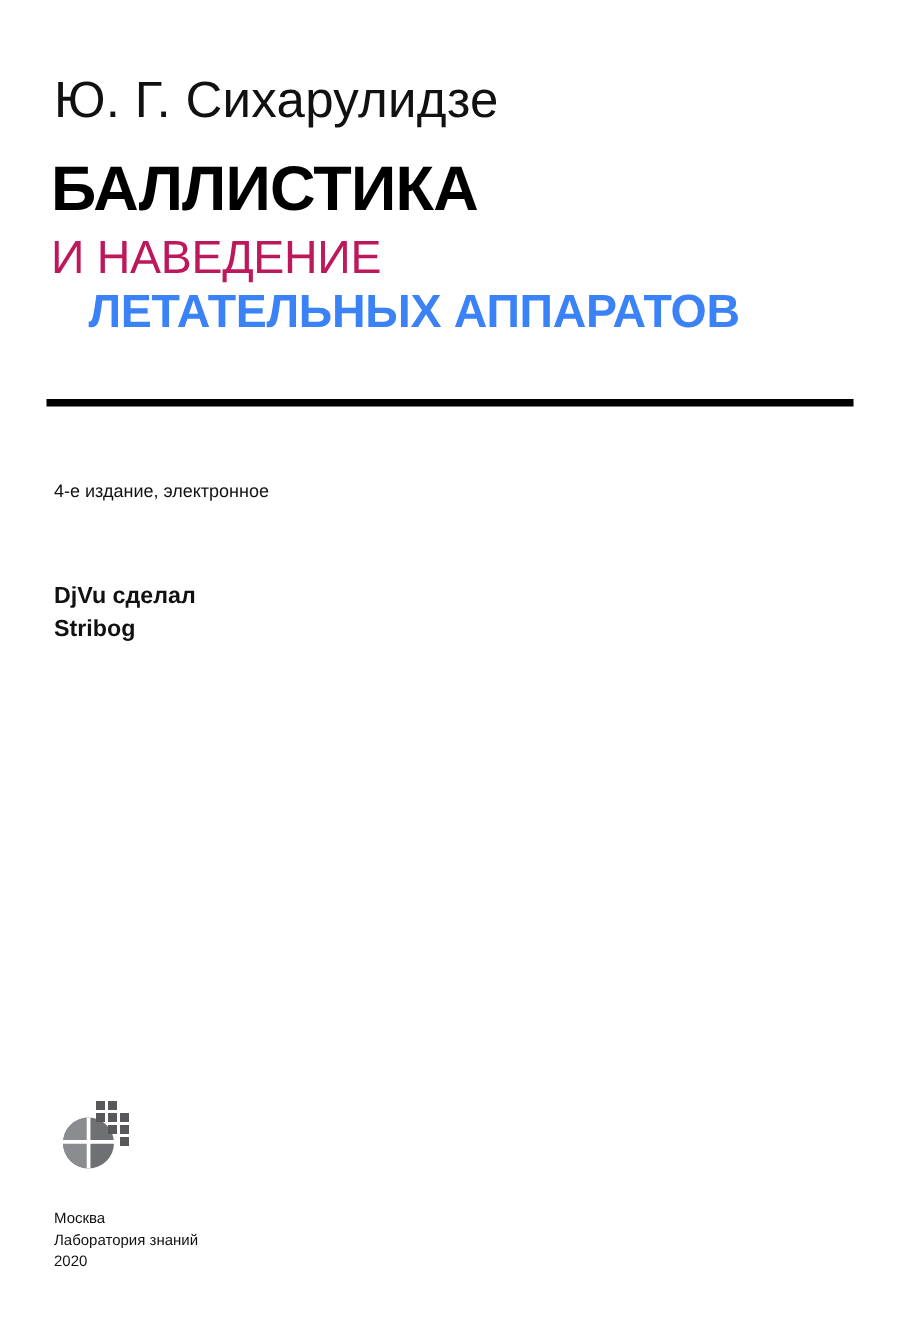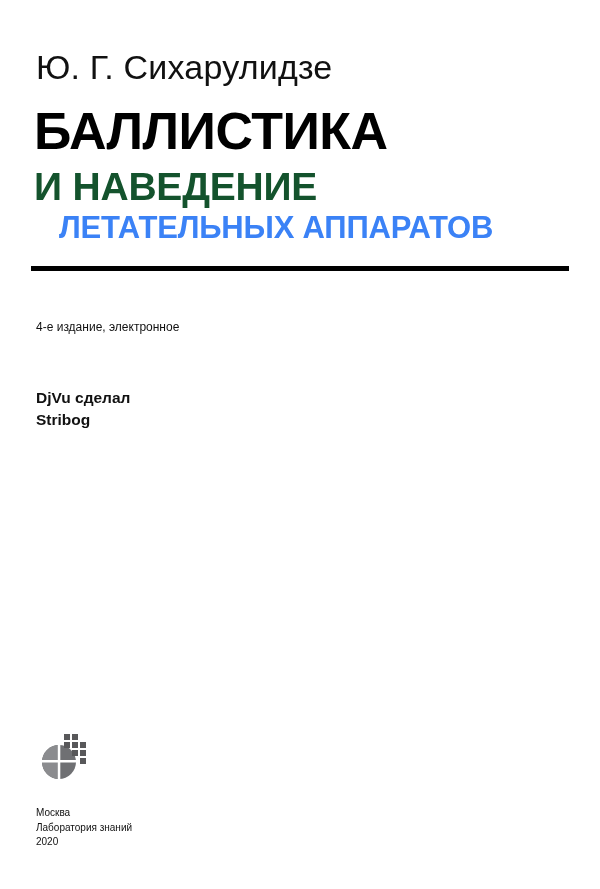--- a/index.html
+++ b/index.html
@@ -34,34 +34,34 @@
   }
 
   .title-block {
     position: absolute;
     left: 34px;
     top: 104px;
     width: 530px;
   }
 
   .title-line-1 {
-    font-size: 52px;
+    font-size: 42px;
     font-weight: 700;
     line-height: 1.06;
     letter-spacing: -0.5px;
     color: #000;
     white-space: nowrap;
   }
 
   .title-line-2 {
-    font-size: 39px;
-    font-weight: 700;
+    font-size: 31px;
+    font-weight: 400;
     line-height: 1.12;
     letter-spacing: -0.2px;
-    color: #14532d;
+    color: #be185d;
     margin-top: 6px;
     white-space: nowrap;
   }
 
   .title-line-3 {
     font-size: 31px;
     font-weight: 700;
     line-height: 1.12;
     letter-spacing: -0.2px;
     color: #3b82f6;

